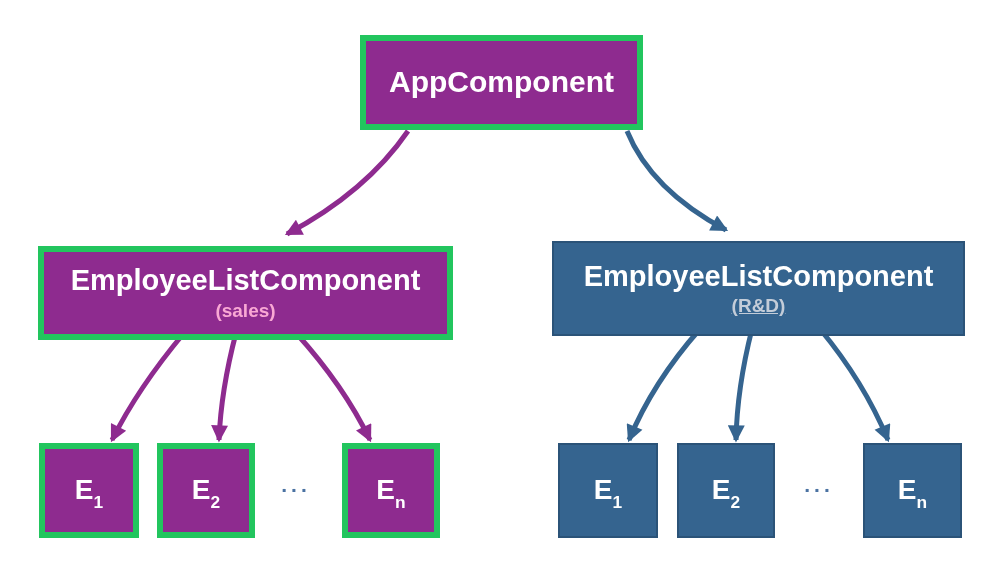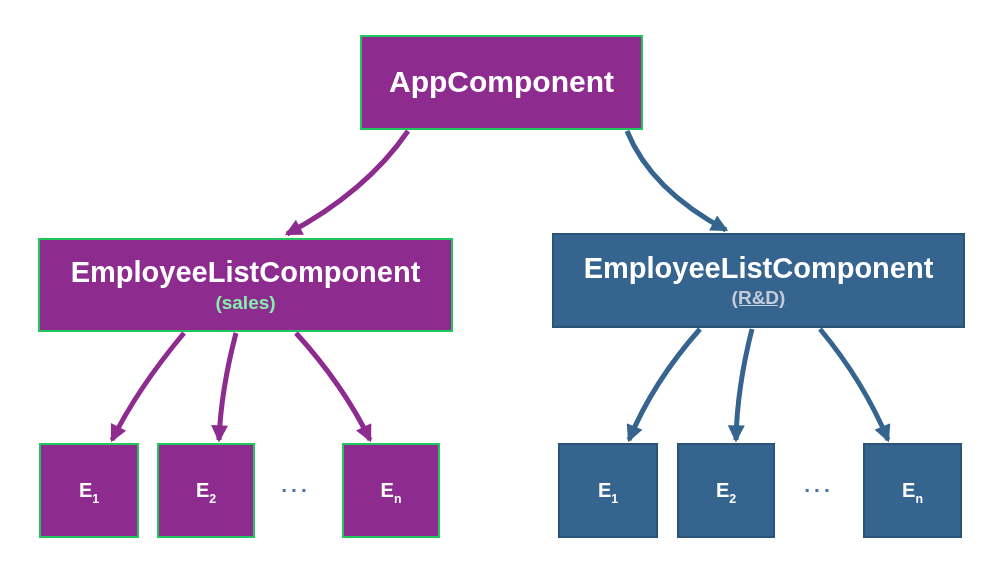--- a/index.html
+++ b/index.html
@@ -25,39 +25,39 @@
     display: flex;
     flex-direction: column;
     align-items: center;
     justify-content: center;
     color: #ffffff;
     font-weight: bold;
     text-align: center;
     box-sizing: border-box;
     line-height: 1.15;
   }
-  .box.purple { border: 2px solid #22c55e; }
+  .box.purple { border: 6px solid #22c55e; }
   .box.blue   { border: 2px solid #2b5378; }
 
   .node-app {
     left: 360px; top: 35px;
     width: 283px; height: 95px;
     font-size: 30px;
   }
 
-  .node-elc { font-size: 29px; }
+  .node-elc { font-size: 29px; margin-top: 8px; }
   .node-elc .subtitle {
     font-size: 19px;
     font-weight: bold;
     margin-top: 2px;
   }
   .node-elc-sales { left: 38px;  top: 238px; width: 415px; height: 94px; }
   .node-elc-rnd   { left: 552px; top: 233px; width: 413px; height: 95px; }
 
-  .ebox { font-size: 20px; }
+  .ebox { font-size: 28px; }
   .ebox sub {
     font-size: 0.62em;
     line-height: 0;
     position: relative;
     bottom: -0.12em;
   }
   .e1-left { left: 39px;  top: 443px; width: 100px; height: 95px; }
   .e2-left { left: 157px; top: 443px; width: 98px;  height: 95px; }
   .en-left { left: 342px; top: 443px; width: 98px;  height: 95px; }
   .e1-right { left: 558px; top: 443px; width: 100px; height: 95px; }
@@ -103,21 +103,21 @@
     <path d="M 752 329 Q 737 388 736 440" fill="none" stroke-width="5" marker-end="url(#ah-blue)" stroke="#35648f"></path>
     <path d="M 820 329 Q 864 382 888 440" fill="none" stroke-width="5" marker-end="url(#ah-blue)" stroke="#35648f"></path>
   </svg>
 
   <div class="box purple node-app" style="background-color: rgb(142, 43, 143);">
     <span>AppComponent</span>
   </div>
 
   <div class="box purple node-elc node-elc-sales" style="background-color: rgb(142, 43, 143);">
     <span>EmployeeListComponent</span>
-    <span class="subtitle" style="color: #86efac;">(sales)</span>
+    <span class="subtitle" style="color: #f9a8d4;">(sales)</span>
   </div>
 
   <div class="box purple ebox e1-left" style="background-color: rgb(142, 43, 143);">
     <span><span>E</span><sub>1</sub></span>
   </div>
   <div class="box purple ebox e2-left" style="background-color: rgb(142, 43, 143);">
     <span><span>E</span><sub>2</sub></span>
   </div>
   <div class="box purple ebox en-left" style="background-color: rgb(142, 43, 143);">
     <span><span>E</span><sub>n</sub></span>

